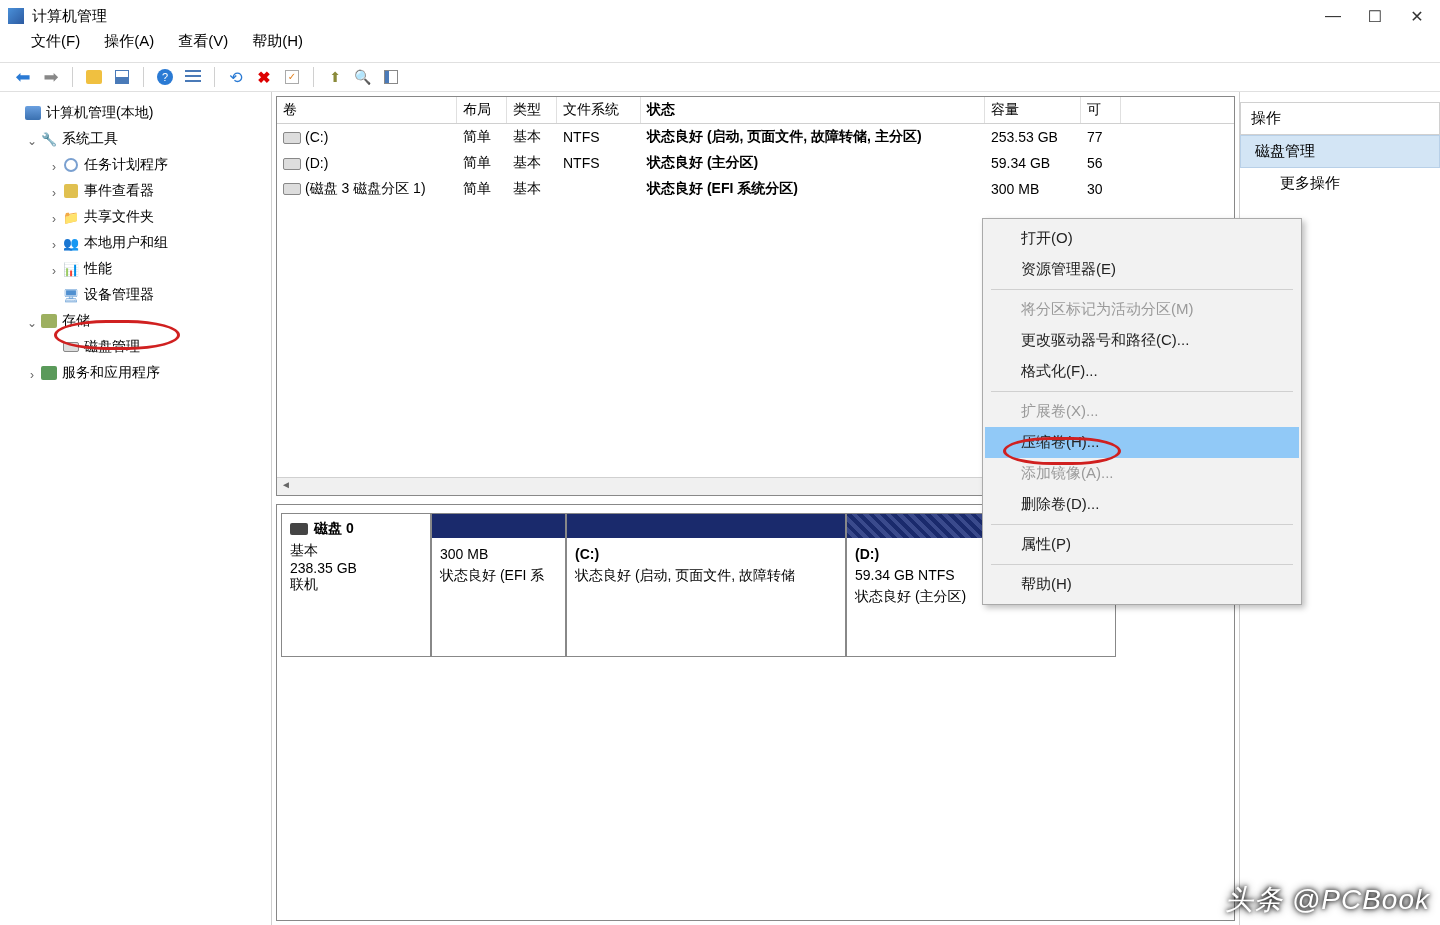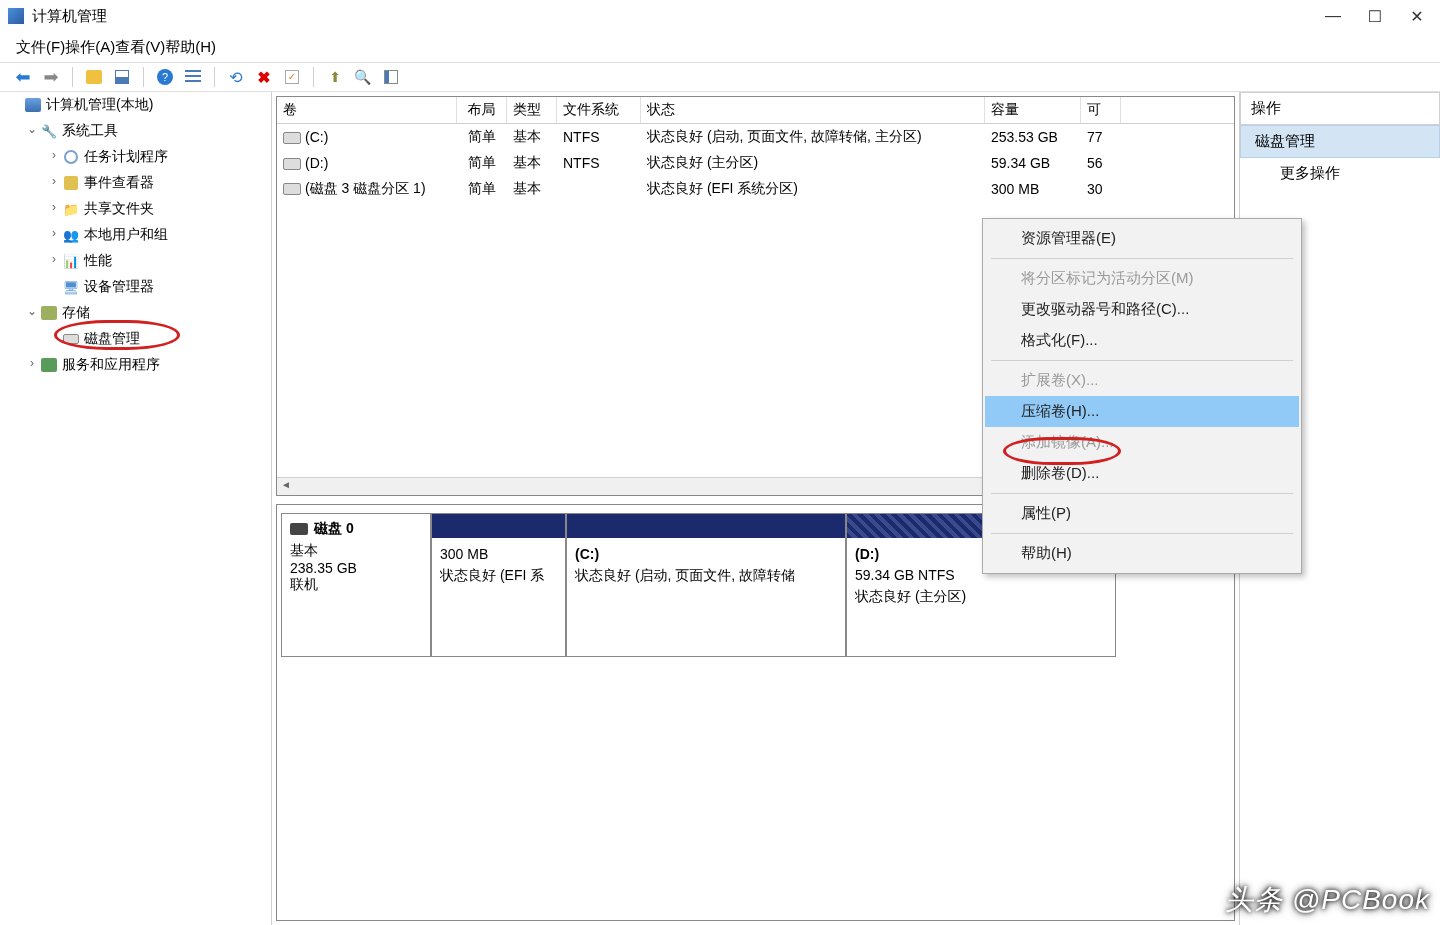--- a/index.html
+++ b/index.html
@@ -6,21 +6,21 @@
 body { background: #fff; width: 1440px; height: 925px; overflow: hidden; position: relative; }
 
 
 .titlebar { height: 32px; display: flex; align-items: center; padding: 0 8px; }
 .titlebar .app-icon { width: 16px; height: 16px; margin-right: 8px; background: linear-gradient(135deg,#4a90d9,#2c5aa0); display:inline-block; }
 .titlebar .title { flex: 1; font-size: 15px; }
 .win-controls { display: flex; gap: 28px; padding-right: 8px; }
 .win-controls span { width: 14px; height: 14px; display: inline-flex; align-items: center; justify-content: center; font-size: 16px; color:#333; }
 
 
-.menubar { height: 30px; display: flex; align-items: center; padding: 0 16px; }
+.menubar { height: 30px; display: flex; align-items: flex-start; padding: 0 31px; gap: 24px; }
 .menubar span { font-size: 15px; cursor: default; }
 
 
 .toolbar { height: 30px; display: flex; align-items: center; padding: 0 12px; gap: 6px; border-top: 1px solid #e0e0e0; border-bottom: 1px solid #e0e0e0; }
 .toolbar .sep { width: 1px; height: 20px; background: #d0d0d0; margin: 0 4px; }
 .tb-btn { width: 22px; height: 22px; display: inline-flex; align-items: center; justify-content: center; font-size: 14px; }
 .arrow-left { color:#2a7ad4; font-size:18px; }
 .arrow-right { color:#888; font-size:18px; }
 .folder-up { background:#f0c040; width:16px; height:14px; border-radius:2px; position:relative; }
 .grid-icon { width:14px; height:14px; border:1px solid #4a7ab8; background:linear-gradient(#fff 50%,#4a7ab8 50%); }
@@ -31,21 +31,21 @@
 .check-icon { width:14px; height:14px; border:1px solid #aaa; color:#e08020; font-size:10px; line-height:12px; text-align:center; }
 .up-icon { color:#8a8a3a; font-size:14px; }
 .search-icon { color:#888; font-size:14px; }
 .props-icon { width:14px; height:14px; border:1px solid #888; background:linear-gradient(90deg,#4a7ab8 30%,#fff 30%); }
 
 
 .main { display: flex; height: calc(925px - 92px); }
 
 
 .tree-panel { width: 272px; border-right: 1px solid #d0d0d0; padding: 4px 0; overflow: hidden; }
-.tree-row { display: flex; align-items: flex-start; height: 26px; padding-left: 8px; white-space: nowrap; }
+.tree-row { display: flex; align-items: flex-end; height: 26px; padding-left: 8px; white-space: nowrap; }
 .tree-row .exp { width: 16px; text-align: center; color: #666; font-size: 12px; cursor:default; }
 .tree-row .ticon { width: 18px; height: 18px; margin-right: 4px; display:inline-flex; align-items:center; justify-content:center; font-size:13px; }
 .tree-row.l1 { padding-left: 8px; }
 .tree-row.l2 { padding-left: 24px; }
 .tree-row.l3 { padding-left: 46px; }
 .ic-comp { background:linear-gradient(#6aa0e0,#3a70b0); width:16px; height:14px; border-radius:2px; }
 .ic-tools { color:#c09030; }
 .ic-clock { color:#7aa0d0; border:2px solid #7aa0d0; border-radius:50%; width:14px; height:14px; }
 .ic-event { background:#e0c050; width:14px; height:14px; border-radius:2px; }
 .ic-share { color:#5090d0; }
@@ -61,45 +61,45 @@
 .center { flex: 1; display: flex; flex-direction: column; border-right: 1px solid #d0d0d0; }
 
 
 .vol-table { border: 1px solid #888; margin: 4px; flex: 0 0 auto; height: 400px; display:flex; flex-direction:column; position:relative; }
 .vol-header { display: flex; background: #fff; border-bottom: 1px solid #d0d0d0; }
 .vol-header > div { padding: 4px 6px; border-right: 1px solid #e0e0e0; font-size: 14px; white-space:nowrap; overflow:hidden; }
 .vol-body { flex:1; overflow:hidden; position:relative; }
 .vol-row { display: flex; height: 26px; align-items: center; }
 .vol-row > div { padding: 2px 6px; white-space:nowrap; overflow:hidden; }
 .col-vol { width: 180px; }
-.col-layout { width: 50px; text-align: center; }
+.col-layout { width: 50px; }
 .col-type { width: 50px; }
 .col-fs { width: 84px; }
-.col-status { width: 344px; }
+.col-status { width: 344px; font-weight: bold; }
 .col-cap { width: 96px; }
 .col-free { width: 40px; }
 .vol-row .drv-icon { width:18px; height:12px; background:#ddd; border:1px solid #888; border-radius:2px; display:inline-block; margin-right:4px; vertical-align:middle; }
 .vol-scrollbar { height:18px; background:#f0f0f0; border-top:1px solid #d0d0d0; position:relative; }
 .vol-scrollbar::before, .vol-scrollbar::after { content:"◄"; position:absolute; top:1px; font-size:10px; color:#666; left:4px; }
 .vol-scrollbar::after { content:"►"; left:auto; right:4px; }
 
 
 .disk-area { border: 1px solid #888; margin: 4px; flex:1; padding:8px 4px; }
 .disk-row { display: flex; height: 144px; gap:0; }
 .disk-info { width: 150px; border: 1px solid #888; padding: 6px 8px; background:#fff; }
 .disk-info .dname { font-weight: bold; margin-bottom:4px; display:flex; align-items:center; gap:6px; }
 .disk-info .dname .dic { width:18px; height:12px; background:#444; border-radius:2px; }
 .disk-part { border: 1px solid #888; background:#fff; display:flex; flex-direction:column; }
 .disk-part .part-bar { height: 24px; background: #1a2a6c; }
 .disk-part.sel .part-bar { background: repeating-linear-gradient(45deg,#1a2a6c,#1a2a6c 4px,#3a4a8c 4px,#3a4a8c 8px); }
 .disk-part .part-body { padding: 6px 8px; flex:1; line-height:1.5; }
 .disk-part .pname { font-weight: bold; }
 
 
-.actions-panel { width: 200px; padding: 0; }
+.actions-panel { width: 200px; padding: 0; margin-top: 10px; }
 .actions-panel .ah { padding: 6px 10px; border: 1px solid #d0d0d0; font-size:15px; }
 .actions-panel .asel { padding: 6px 14px; background: #d3e5f5; border: 1px solid #b8d0e8; font-size:15px; }
 .actions-panel .aitem { padding: 6px 10px 6px 40px; font-size:15px; }
 
 
 .ctx-menu { position: absolute; right: 138px; top: 218px; width: 320px; background: #f2f2f2; border: 1px solid #aaa; box-shadow: 3px 3px 6px rgba(0,0,0,0.25); z-index: 100; padding: 4px 2px; }
 .ctx-item { padding: 6px 18px 6px 36px; font-size: 15px; color: #222; position:relative; }
 .ctx-item.disabled { color: #9a9a9a; }
 .ctx-item.hover { background: #91c9f7; }
 .ctx-sep { height: 1px; background: #d0d0d0; margin: 4px 6px; }
@@ -313,20 +313,21 @@
   </div>
 
   <div class="actions-panel">
     <div class="ah">操作</div>
     <div class="asel">磁盘管理</div>
     <div class="aitem">更多操作</div>
   </div>
 </div>
 
 <div class="ctx-menu">
+  <div class="ctx-item">打开(O)</div>
   <div class="ctx-item">资源管理器(E)</div>
   <div class="ctx-sep"></div>
   <div class="ctx-item disabled">将分区标记为活动分区(M)</div>
   <div class="ctx-item">更改驱动器号和路径(C)...</div>
   <div class="ctx-item">格式化(F)...</div>
   <div class="ctx-sep"></div>
   <div class="ctx-item disabled">扩展卷(X)...</div>
   <div class="ctx-item hover">压缩卷(H)...</div>
   <div class="ctx-item disabled">添加镜像(A)...</div>
   <div class="ctx-item">删除卷(D)...</div>

